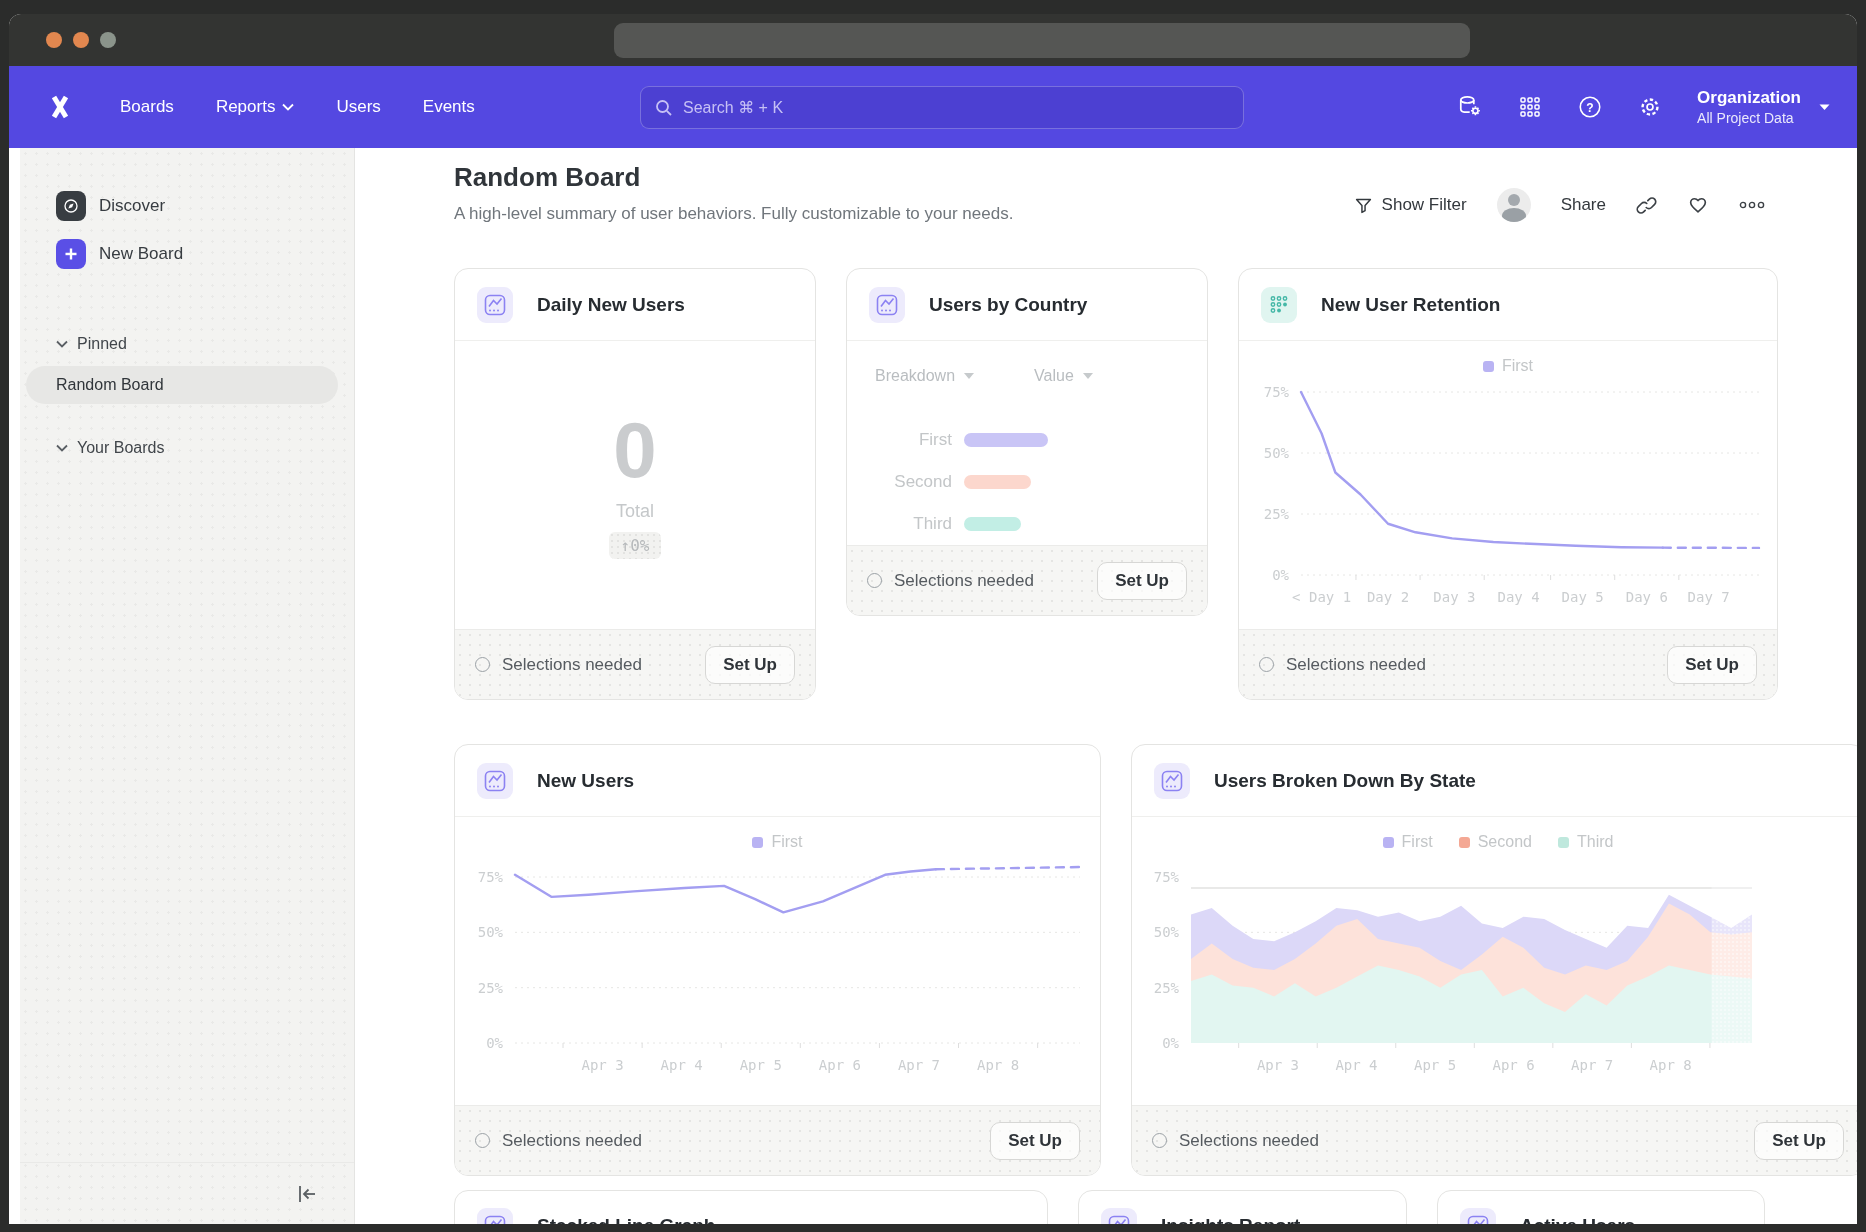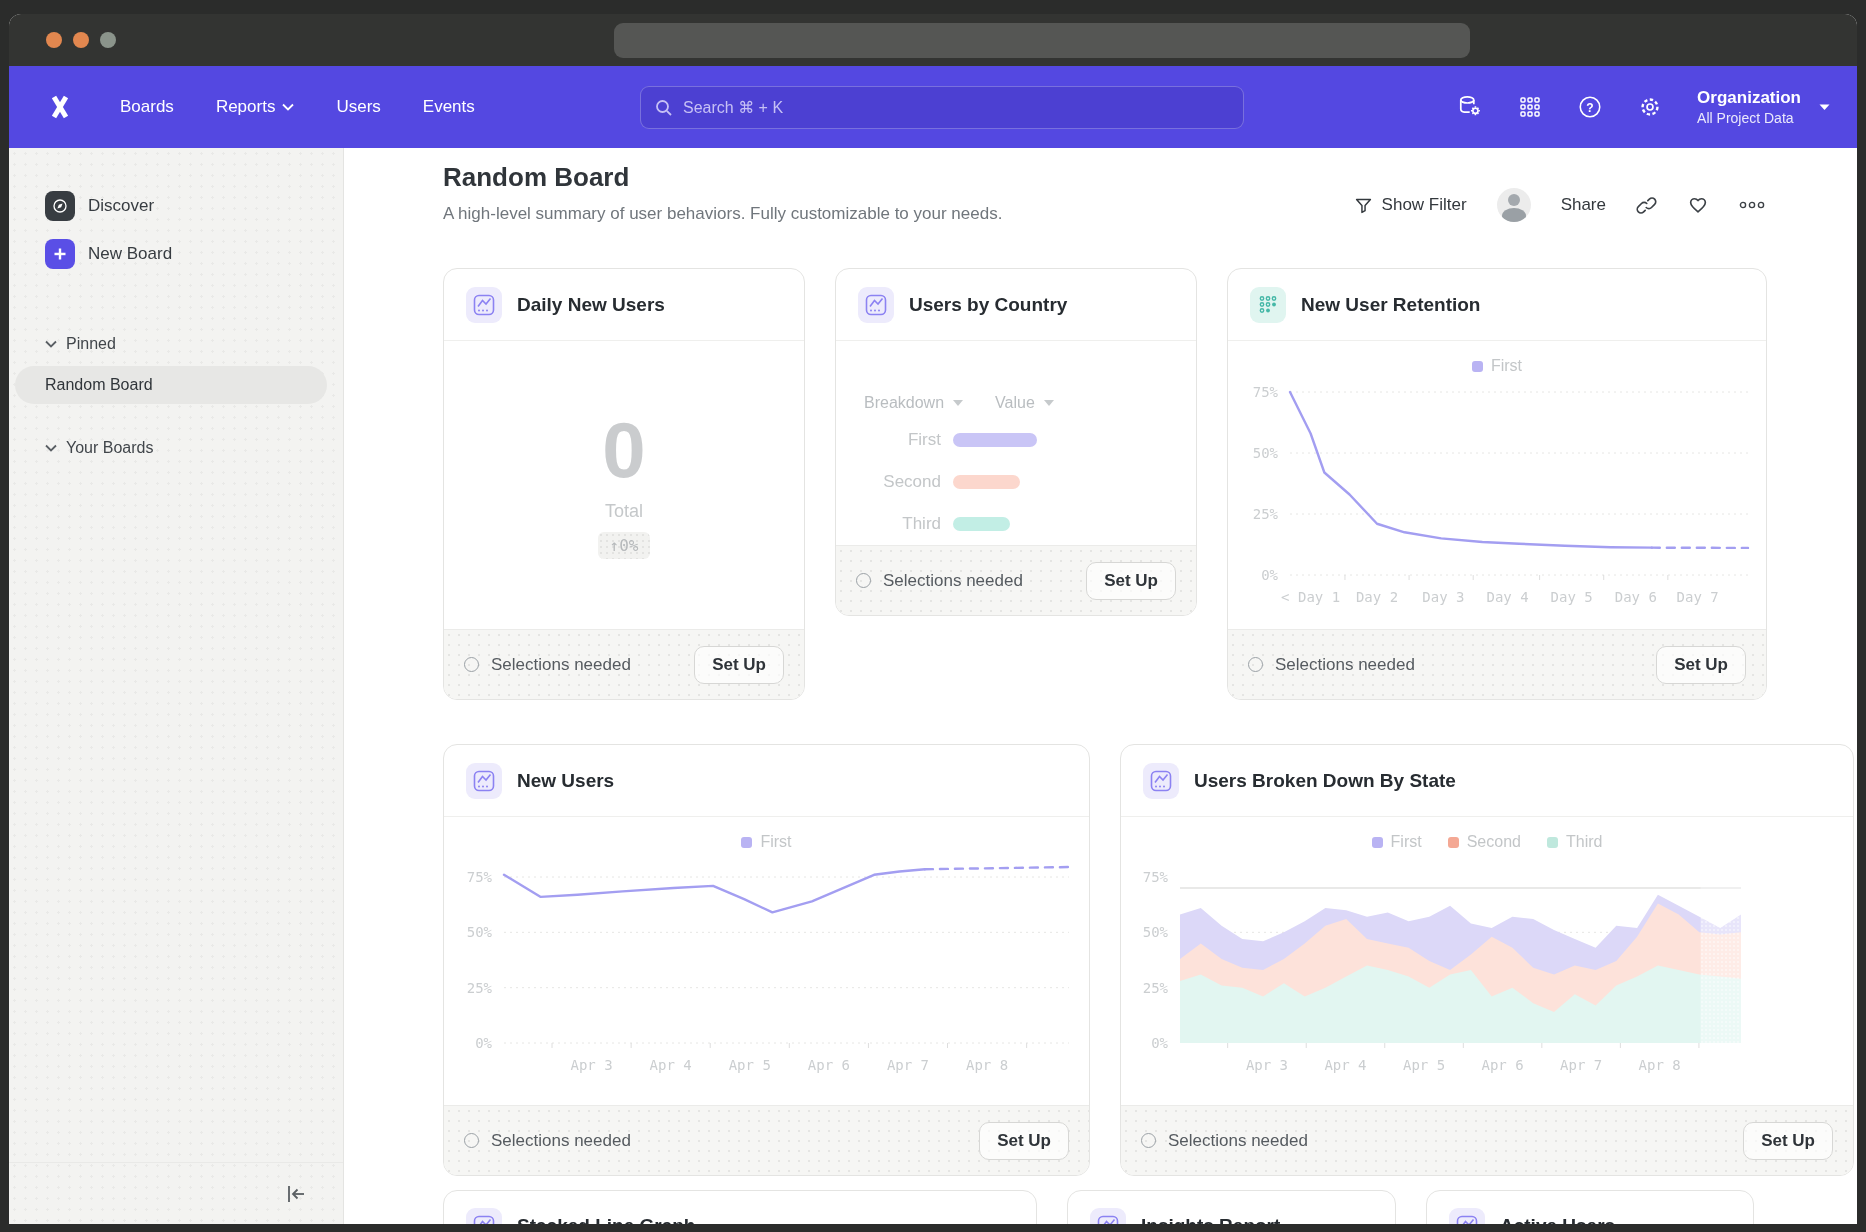--- a/index.html
+++ b/index.html
@@ -27,21 +27,21 @@
   .search-text { color:#c6c0f5; font-size:16px; }
   .nav-right { position:absolute; right:27px; top:0; height:82px; display:flex; align-items:center; gap:34px; }
   .nav-icon { width:26px; height:26px; display:flex; align-items:center; justify-content:center; }
   .org { display:flex; align-items:center; gap:18px; }
   .org-name { font-size:17px; font-weight:700; }
   .org-sub { font-size:14px; color:rgba(255,255,255,0.88); margin-top:2px; }
 
   
   .app-row { display:flex; height:1076px; }
   .sidebar { width:335px; background:#f3f3f1; border-right:1px solid #e4e4e2; position:relative; flex:none;
-             background-image:radial-gradient(#e9e9e7 1px, transparent 1.2px); background-size:11px 11px; }
+             background-image:radial-gradient(#e9e9e7 1px, transparent 1.2px); background-size:11px 11px;margin-left:11px; }
   .side-item { display:flex; align-items:center; gap:13px; margin:0 0 0 36px; height:48px; font-size:17px;
                font-weight:500; color:#373c41; }
   .side-sq { width:30px; height:30px; border-radius:8px; display:flex; align-items:center; justify-content:center; flex:none; }
   .side-section { display:flex; align-items:center; gap:9px; margin-left:36px; height:40px; font-size:16px;
                   font-weight:500; color:#41464b; }
   .side-pill { height:38px; margin:2px 16px 2px 6px; border-radius:20px; background:#e7e7e5;
                display:flex; align-items:center; padding-left:30px; font-size:16px; color:#30353a; }
   .side-footer { position:absolute; bottom:0; left:0; right:0; height:62px; border-top:1px solid #e9e9e7;
                  display:flex; align-items:center; justify-content:flex-end; padding-right:36px; }
 
@@ -50,21 +50,21 @@
   .page-sub { position:absolute; left:99px; top:56px; font-size:17px; color:#70767c; }
   .header-controls { position:absolute; right:92px; top:40px; display:flex; align-items:center; gap:30px; }
   .hc-item { display:flex; align-items:center; gap:9px; font-size:17px; color:#33383d; }
   .avatar { width:34px; height:34px; border-radius:50%; background:#ececec; overflow:hidden; position:relative; }
   .avatar i { position:absolute; left:11px; top:6px; width:12px; height:12px; border-radius:50%; background:#a4a9ae; }
   .avatar b { position:absolute; left:5px; top:20px; width:24px; height:16px; border-radius:50%; background:#9aa0a5; }
 
   .row { position:absolute; left:99px; display:flex; gap:30px; }
   .card { background:#fff; border:1px solid #e4e4e2; border-radius:14px; display:flex; flex-direction:column;
           overflow:hidden; }
-  .card-h { height:72px; flex:none; display:flex; align-items:center; gap:15px; padding:0 22px;
+  .card-h { height:72px; flex:none; display:flex; align-items:center; gap:24px; padding:0 22px;
             border-bottom:1px solid #efefed; }
   .card-title { font-size:19px; font-weight:700; color:#272c31; }
   .card-icon { width:36px; height:36px; border-radius:9px; background:#edebfc; display:flex;
                align-items:center; justify-content:center; flex:none; }
   .card-icon.teal { background:#e0f5f0; }
   .card-body { flex:1; position:relative; }
   .card-f { height:70px; flex:none; border-top:1px solid #ebebe9; background:#f6f6f4;
             background-image:radial-gradient(#e5e5e3 1px, transparent 1.2px); background-size:10px 10px;
             display:flex; align-items:center; padding:0 20px; gap:12px; }
   .sel-circle { width:15px; height:15px; border:1.6px solid #9ba1a6; border-radius:50%; flex:none; }
@@ -74,21 +74,21 @@
 
   
   .metric-body { display:flex; flex-direction:column; align-items:center; justify-content:center; height:100%; gap:8px; }
   .big-zero { font-size:78px; font-weight:600; color:#caccce; line-height:1; }
   .metric-label { font-size:18px; color:#c5c8ca; margin-top:4px; }
   .metric-delta { font-family:"DejaVu Sans Mono",monospace; font-size:16px; color:#b6b9bb; background:#f2f2f0;
                   background-image:radial-gradient(#e3e3e1 1px, transparent 1.1px); background-size:6px 6px;
                   padding:4px 12px; border-radius:6px; margin-top:2px; }
 
   
-  .ctrl-row { position:absolute; top:26px; left:0; right:4px; display:flex; padding:0 28px; gap:32px;margin-top:27px; }
+  .ctrl-row { position:absolute; top:26px; left:0; right:4px; display:flex; padding:0 28px; gap:60px; }
   .ctrl { display:flex; align-items:center; gap:9px; font-size:16px; color:#b9bdc0; }
   .caret { width:0; height:0; border-left:5px solid transparent; border-right:5px solid transparent;
            border-top:6px solid #c6cacc; }
   .bar-rows { position:absolute; top:78px; left:0; right:0; }
   .bar-row { display:flex; align-items:center; height:42px; }
   .bar-label { width:105px; text-align:right; font-size:17px; color:#c3c6c8; flex:none; }
   .bar { height:14px; border-radius:7px; margin-left:12px; }
   .dotted-bar { background-image:radial-gradient(rgba(255,255,255,0.95) 1.1px, transparent 1.2px);
                 background-size:5px 5px; }
 

